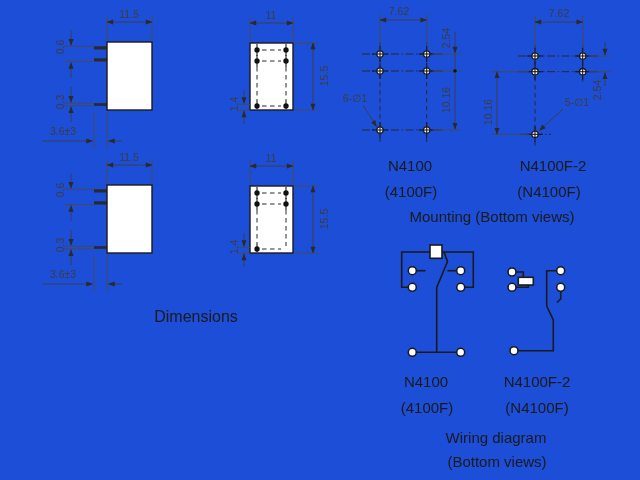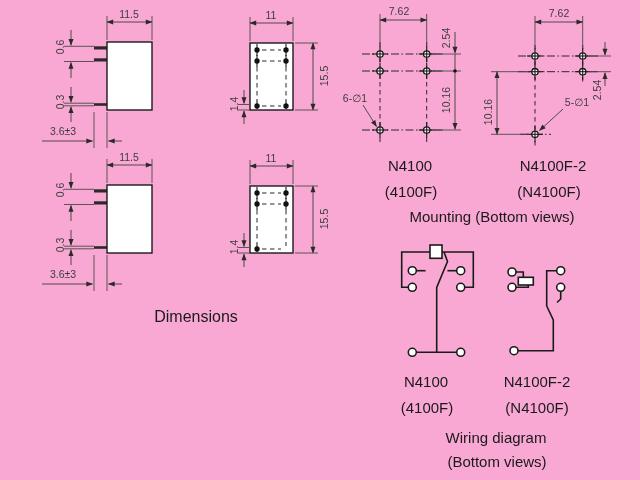--- a/index.html
+++ b/index.html
@@ -1,16 +1,16 @@
 <!DOCTYPE html>
 <html><head>
 <meta charset="utf-8">
 <style>
   html,body{margin:0;padding:0;background:#ffffff;}
-  .stage{width:640px;height:480px;background:#f9a8d4;position:relative;overflow:hidden;
+  .stage{width:640px;height:480px;background:#1d4ed8;position:relative;overflow:hidden;
          font-family:"Liberation Sans", sans-serif;}
   svg{display:block;}
   .outline{fill:#ffffff;stroke:#1a1a1a;stroke-width:1.4;}
   .pin{fill:#2a2a2a;stroke:none;}
   .thin{stroke:#4a4a4a;stroke-width:0.9;fill:none;}
   .dim{stroke:#3d3d3d;stroke-width:0.9;fill:none;}
   .centerline{stroke:#2a2a2a;stroke-width:1;fill:none;stroke-dasharray:8 2.5 1.5 2.5;}
   .dashline{stroke:#2a2a2a;stroke-width:1;fill:none;stroke-dasharray:4.5 3.5;}
   .cross{stroke:#1a1a1a;stroke-width:1.1;fill:none;}
   .hole{fill:#ffffff;stroke:#1a1a1a;stroke-width:1.3;}

